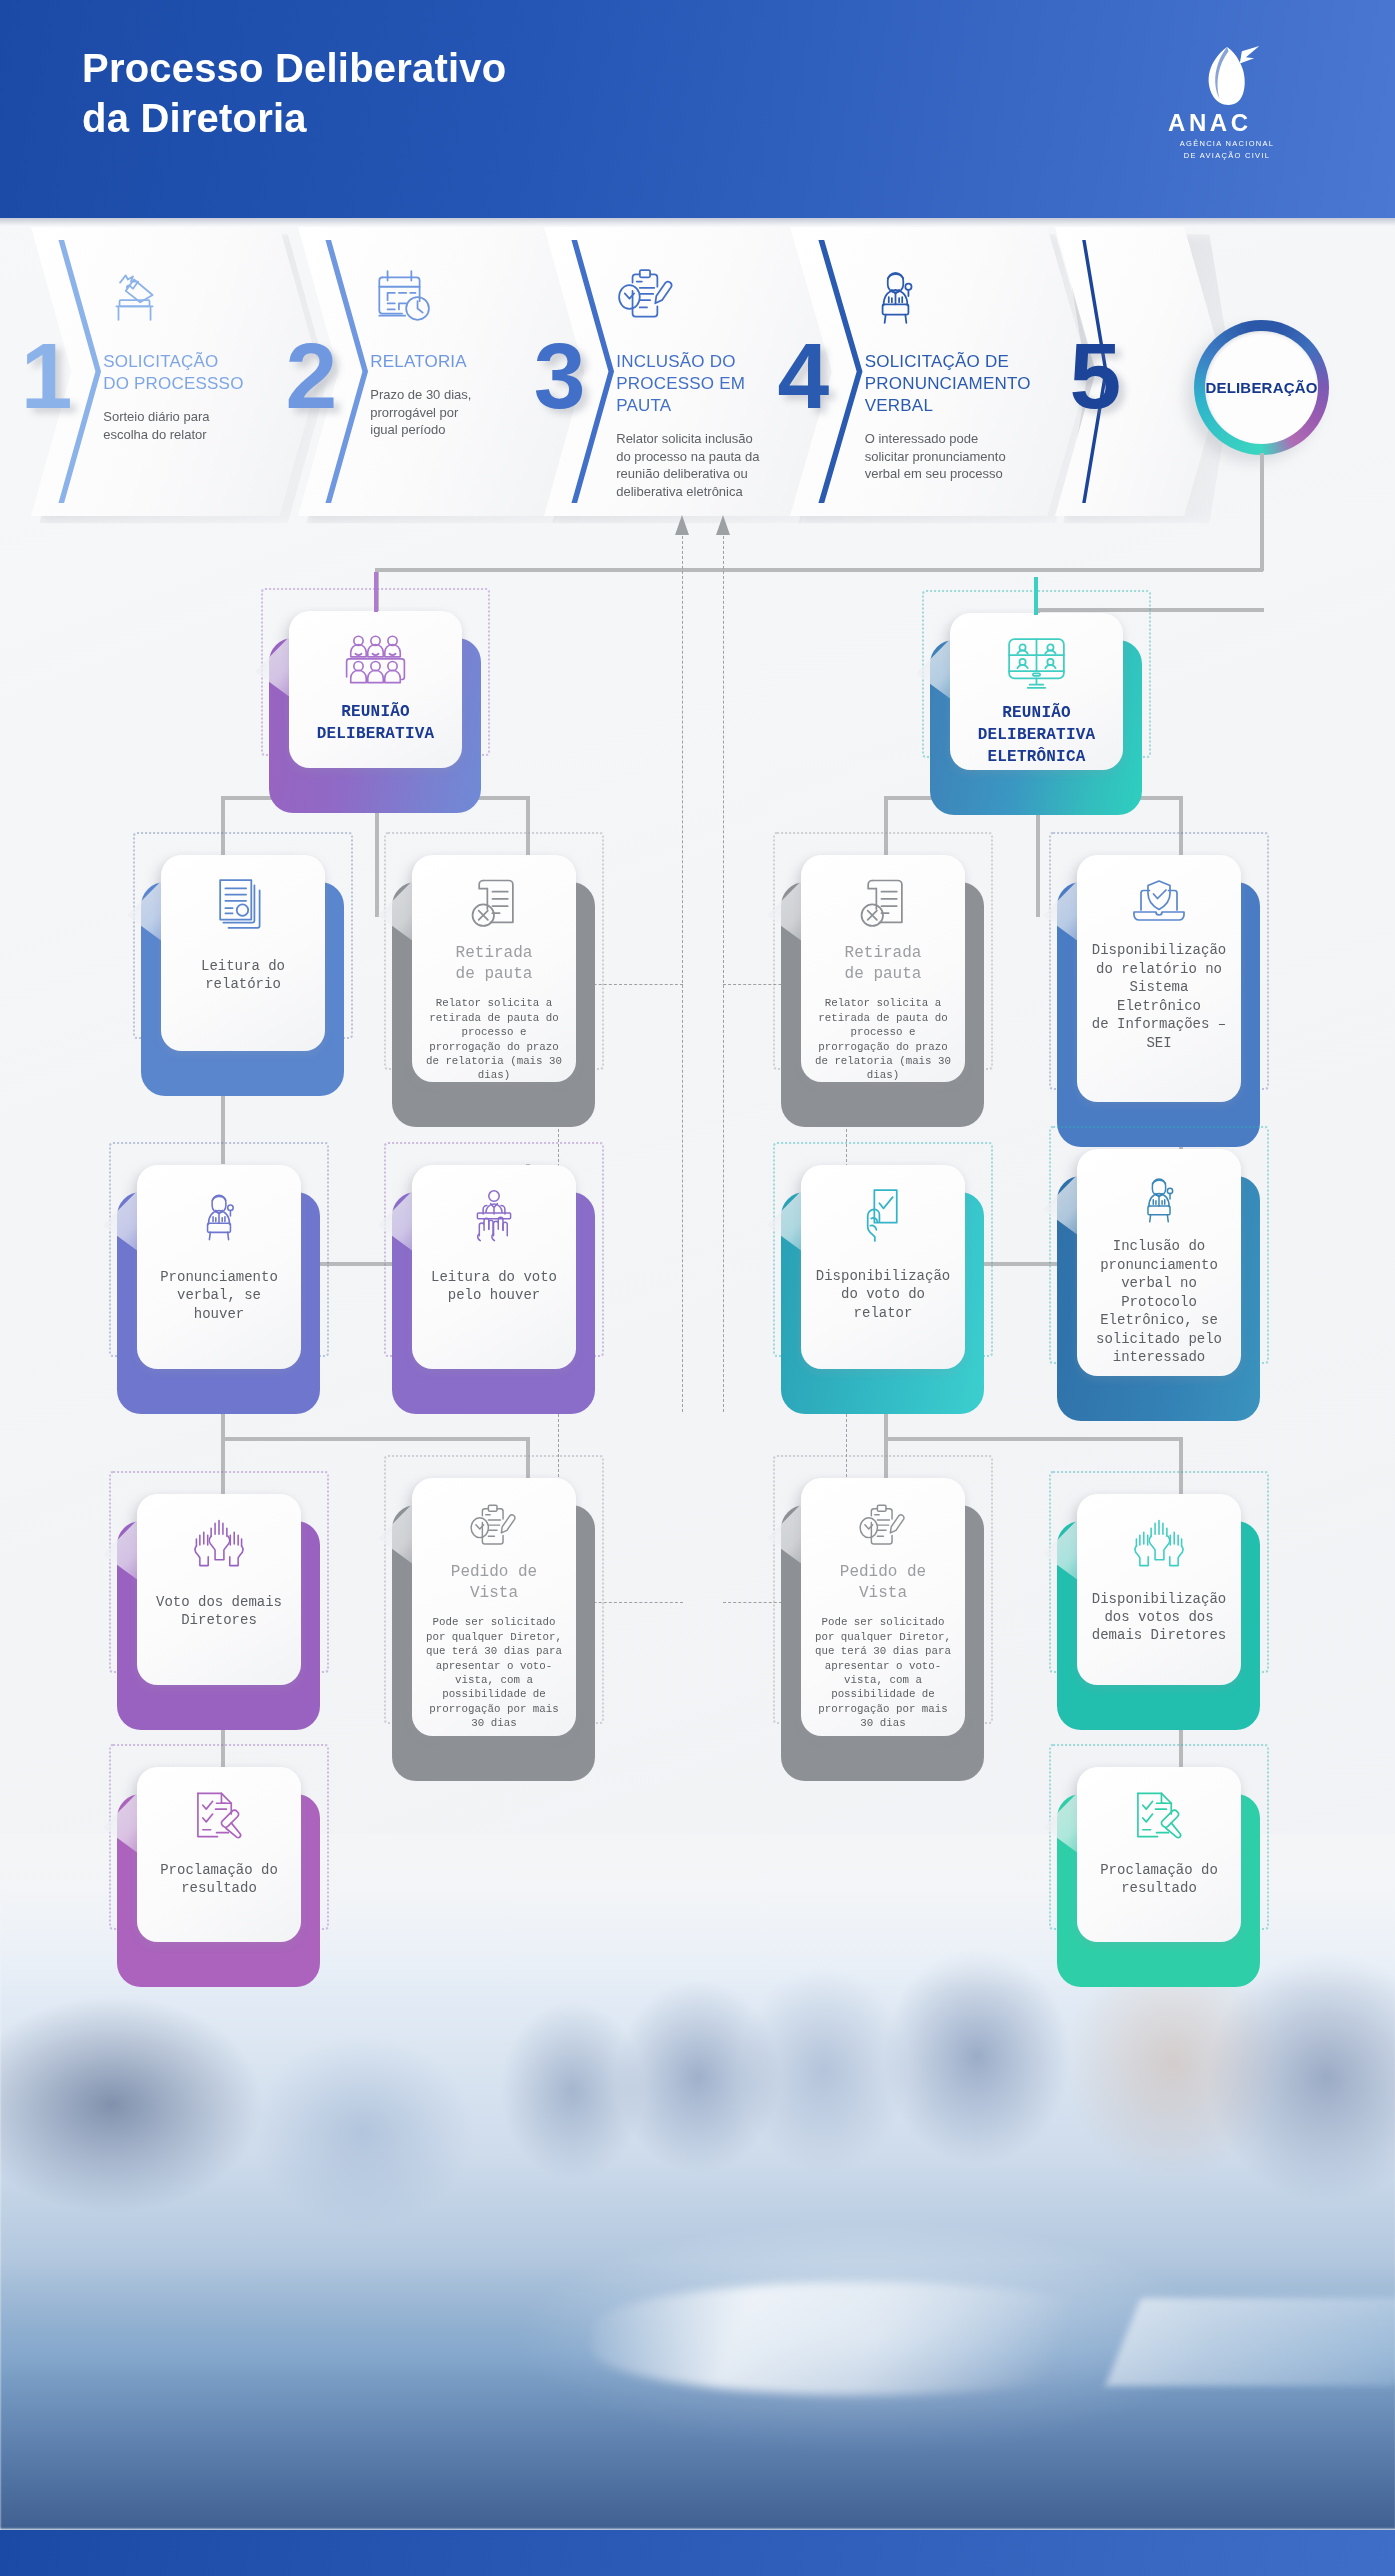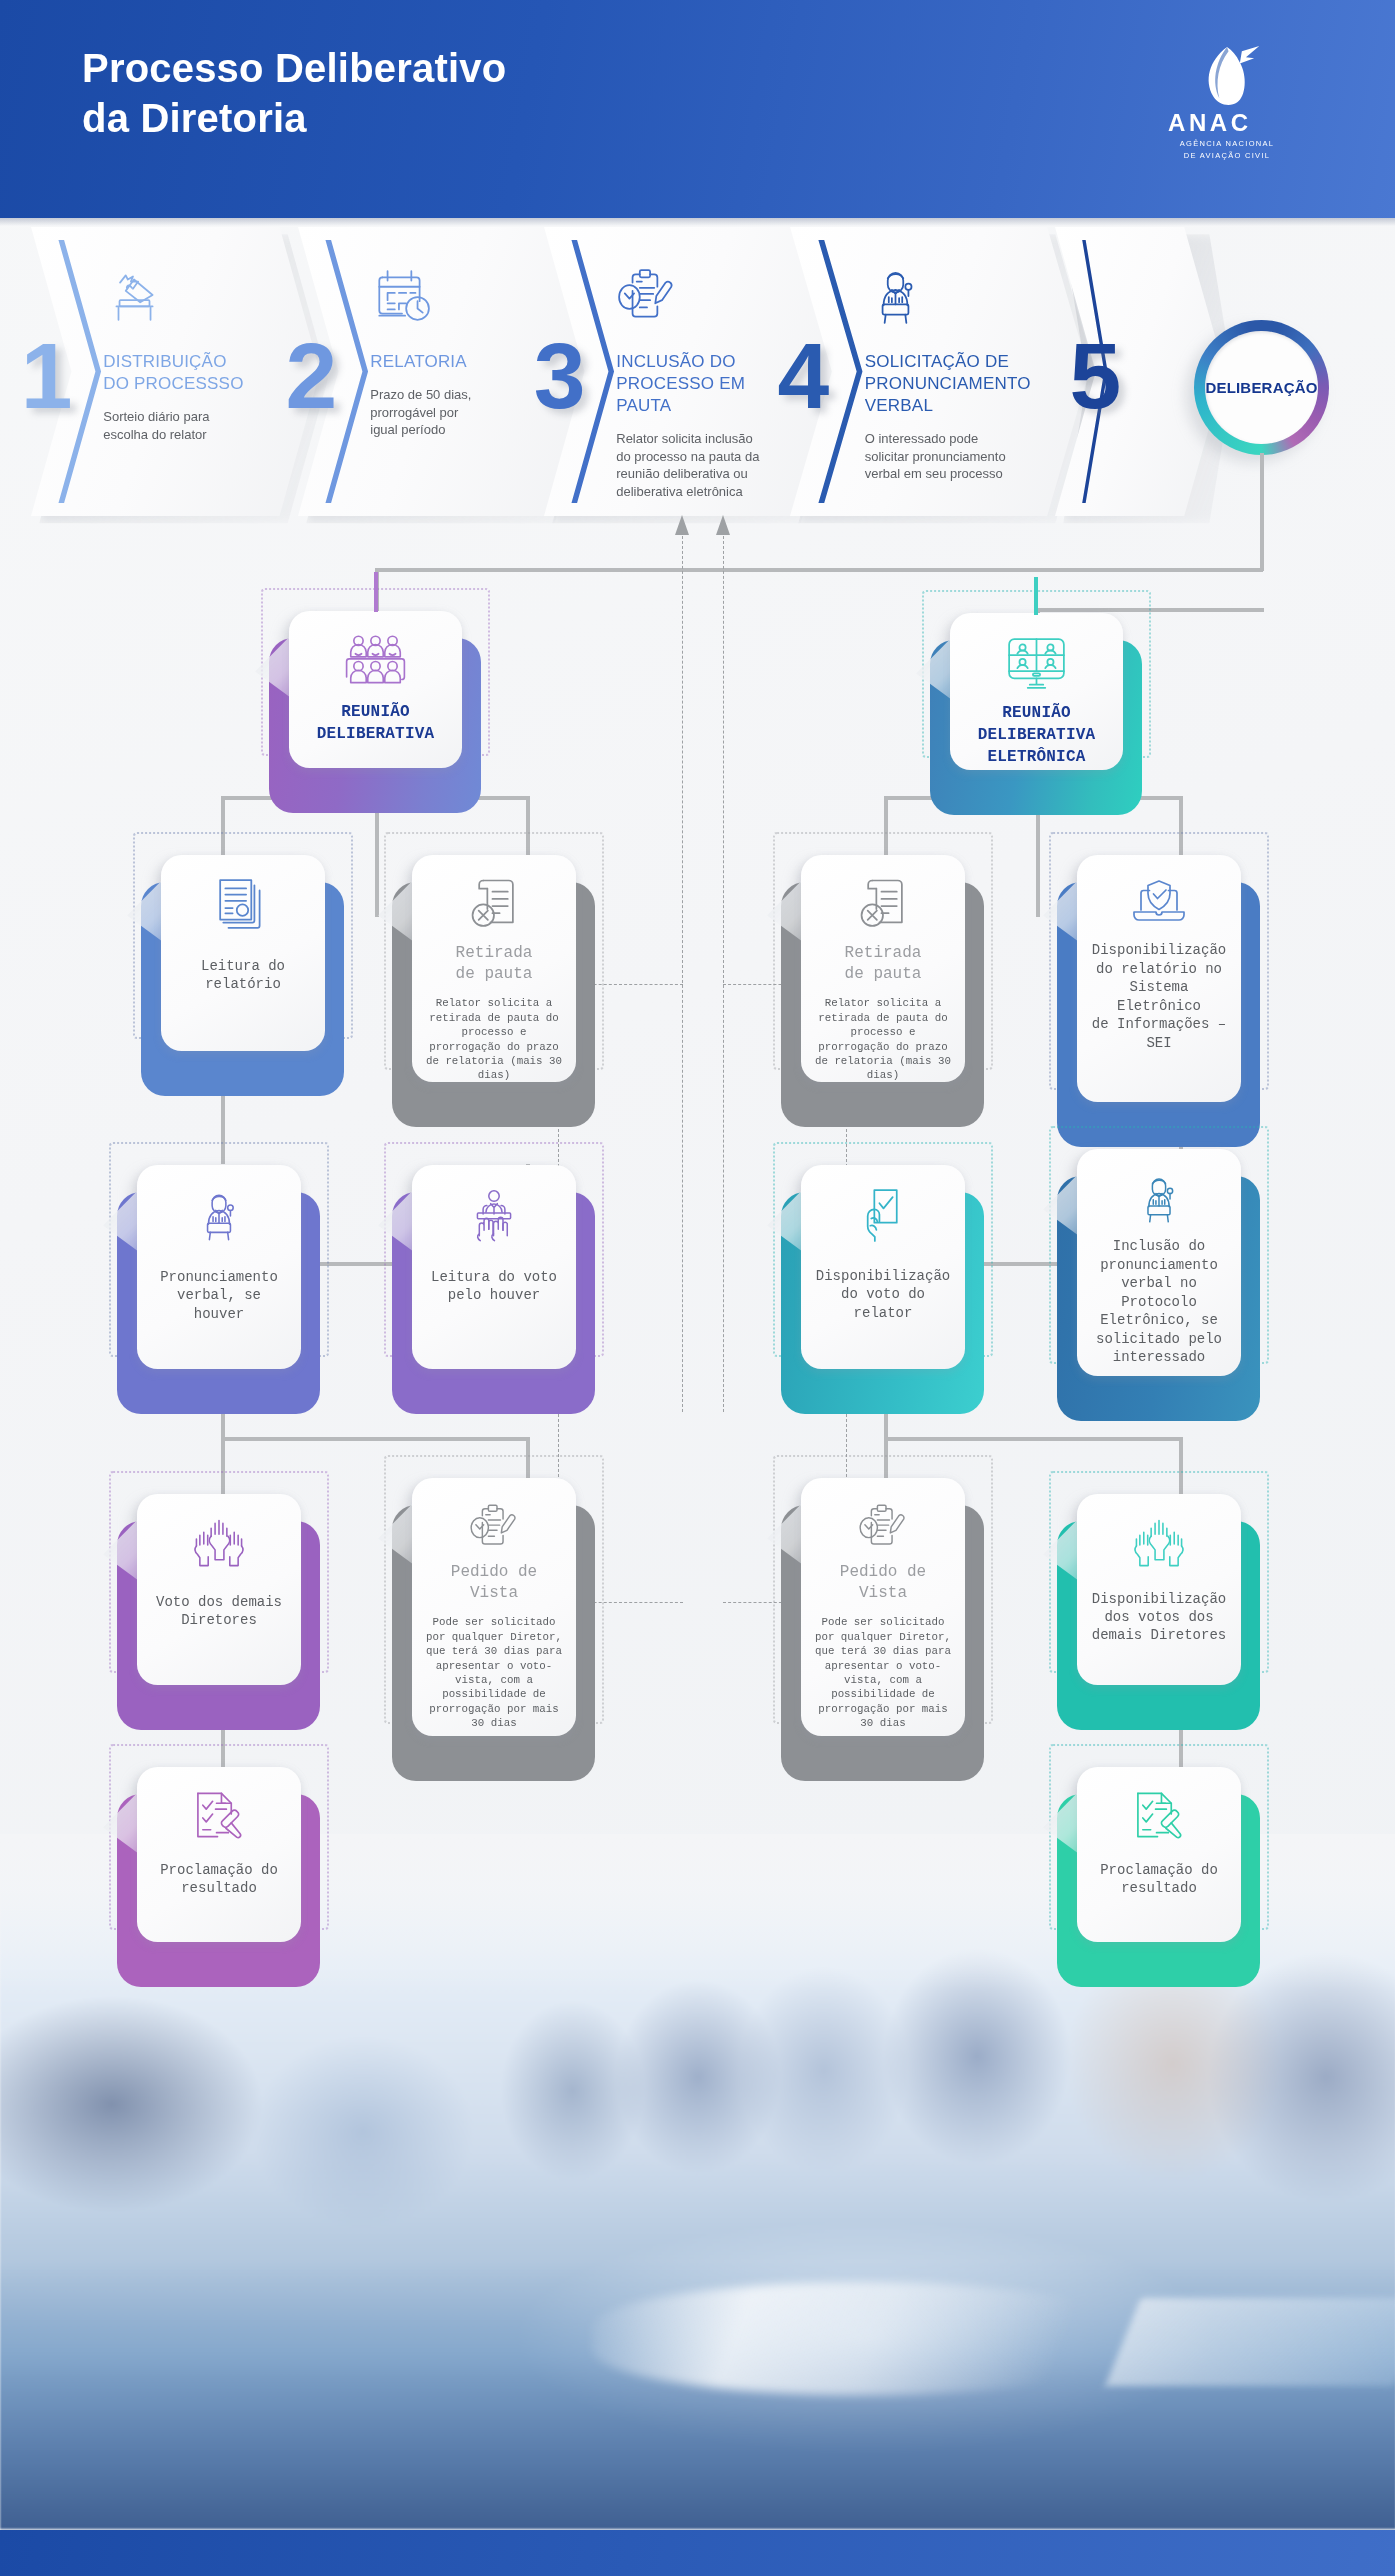--- a/index.html
+++ b/index.html
@@ -215,21 +215,21 @@
     <div class="step-body">
       <div class="step-icon">
         <svg width="62" height="61" viewBox="0 0 120 118" fill="none" stroke="#8cb2ea" stroke-width="3.4" stroke-linecap="round" stroke-linejoin="round">
           <path d="M33 36 L44 22 L48 30 L58 24 L54 34 L68 34 L58 48"></path>
           <path d="M46 46 C46 42 50 40 53 43 L56 46"></path>
           <path d="M60 30 L96 60 L72 74 L44 52 Z"></path>
           <rect x="32" y="70" width="58" height="12" rx="2"></rect>
           <path d="M30 82 L30 108 M92 82 L92 108 M26 82 L96 82"></path>
         </svg>
       </div>
-      <div class="step-title" style="color:#7ea6e5; white-space:pre-line;">DISTRIBUIÇÃO
+      <div class="step-title" style="color:#7ea6e5; white-space:pre-line;">SOLICITAÇÃO
 DO PROCESSSO</div>
       <div class="step-desc" style="white-space:pre-line;">Sorteio diário para
 escolha do relator</div>
     </div>
   </div>
 
   <div class="step" style="left:298px; width:289px;">
     <div class="chev-shadow"></div>
     <div class="chev-panel"></div>
     <div class="chev-line" style="background:#6f98e0;"></div>
@@ -242,21 +242,21 @@
           <path d="M18 44 h78"></path>
           <path d="M34 14 v18 M80 14 v18"></path>
           <path d="M34 56 h14 M34 56 v14 M56 56 h14 M78 56 h10"></path>
           <path d="M34 76 h14 M56 76 h14 M56 76 v12 M34 88 h14"></path>
           <path d="M18 100 h50"></path>
           <circle cx="92" cy="86" r="22"></circle>
           <path d="M92 72 v14 l10 8"></path>
         </svg>
       </div>
       <div class="step-title" style="color:#6f98e0; white-space:pre-line;">RELATORIA</div>
-      <div class="step-desc" style="white-space:pre-line;">Prazo de 50 dias,
+      <div class="step-desc" style="white-space:pre-line;">Prazo de 30 dias,
 prorrogável por
 igual período</div>
     </div>
   </div>
 
   <div class="step" style="left:544px; width:289px;">
     <div class="chev-shadow"></div>
     <div class="chev-panel"></div>
     <div class="chev-line" style="background:#4270c8;"></div>
     <div class="chev-num" style="left:-10.3px; bottom:103px; color:#4270c8;">3</div>

